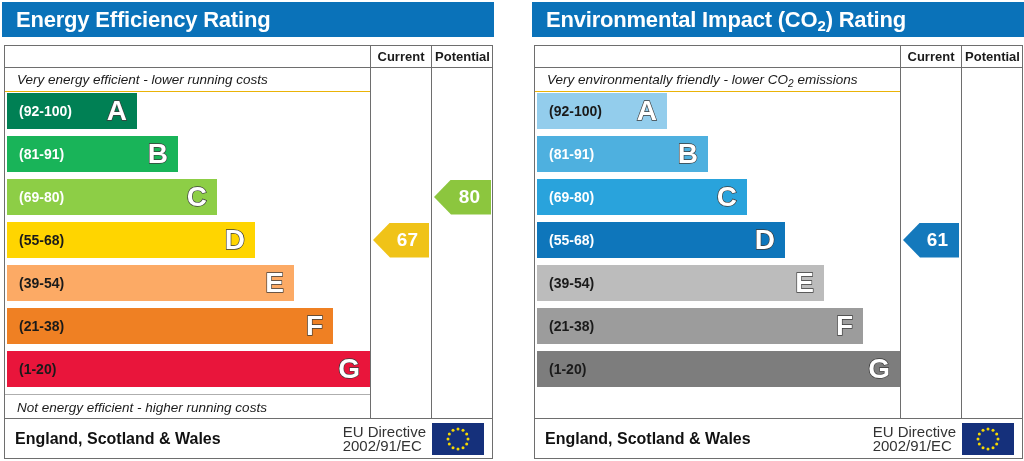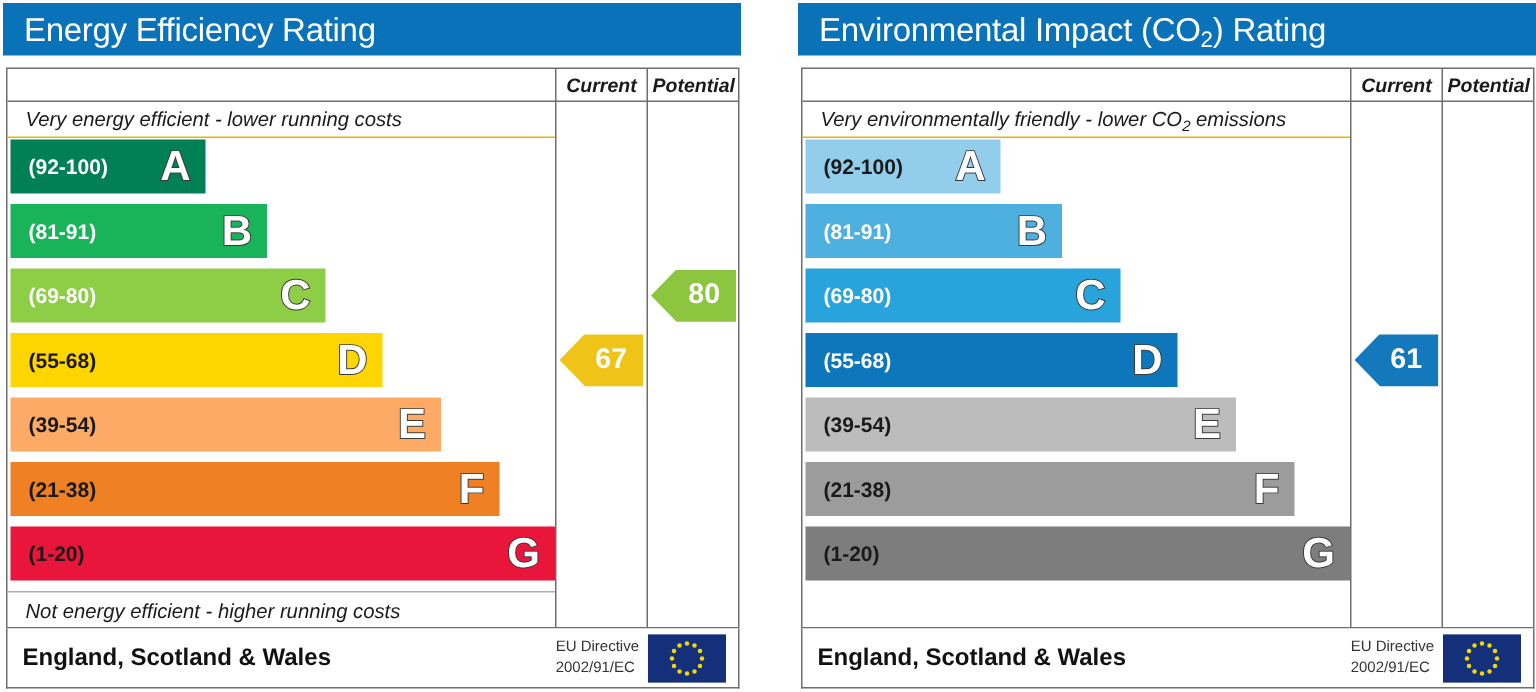--- a/index.html
+++ b/index.html
@@ -37,21 +37,21 @@
     background: #0a72b9;
     box-sizing: border-box;
   }
   .title-bar .title-text {
     position: absolute;
     left: 14px;
     top: 50%;
     transform: translateY(-50%);
     color: #ffffff;
     font-size: 22px;
-    font-weight: normal;
+    font-weight: bold;
     letter-spacing: -0.2px;
     white-space: nowrap;
   }
   .title-text sub {
     font-size: 15px;
     vertical-align: baseline;
     position: relative;
     top: 4px;
   }
 
@@ -85,21 +85,20 @@
   .col-div.c1 { left: 365px; }
   .col-div.c2 { left: 426px; }
 
   .hdr-label {
     position: absolute;
     top: 3px;
     font-size: 13px;
     font-weight: bold;
     color: #1a1a1a;
     text-align: center;
-    font-style: italic;
   }
   .hdr-label.current   { left: 366px; width: 60px; }
   .hdr-label.potential { left: 427px; width: 61px; }
 
   
   .cap {
     position: absolute;
     left: 0;
     width: 365px;
     height: 24px;
@@ -201,21 +200,21 @@
     font-size: 16px;
     font-weight: bold;
     color: #111111;
     white-space: nowrap;
   }
   .footer-directive {
     position: absolute;
     right: 66px;
     top: 50%;
     transform: translateY(-50%);
-    font-size: 10px;
+    font-size: 15px;
     color: #333333;
     text-align: left;
     line-height: 14px;
     white-space: nowrap;
   }
   .eu-flag {
     position: absolute;
     right: 8px;
     top: 50%;
     transform: translateY(-50%);

